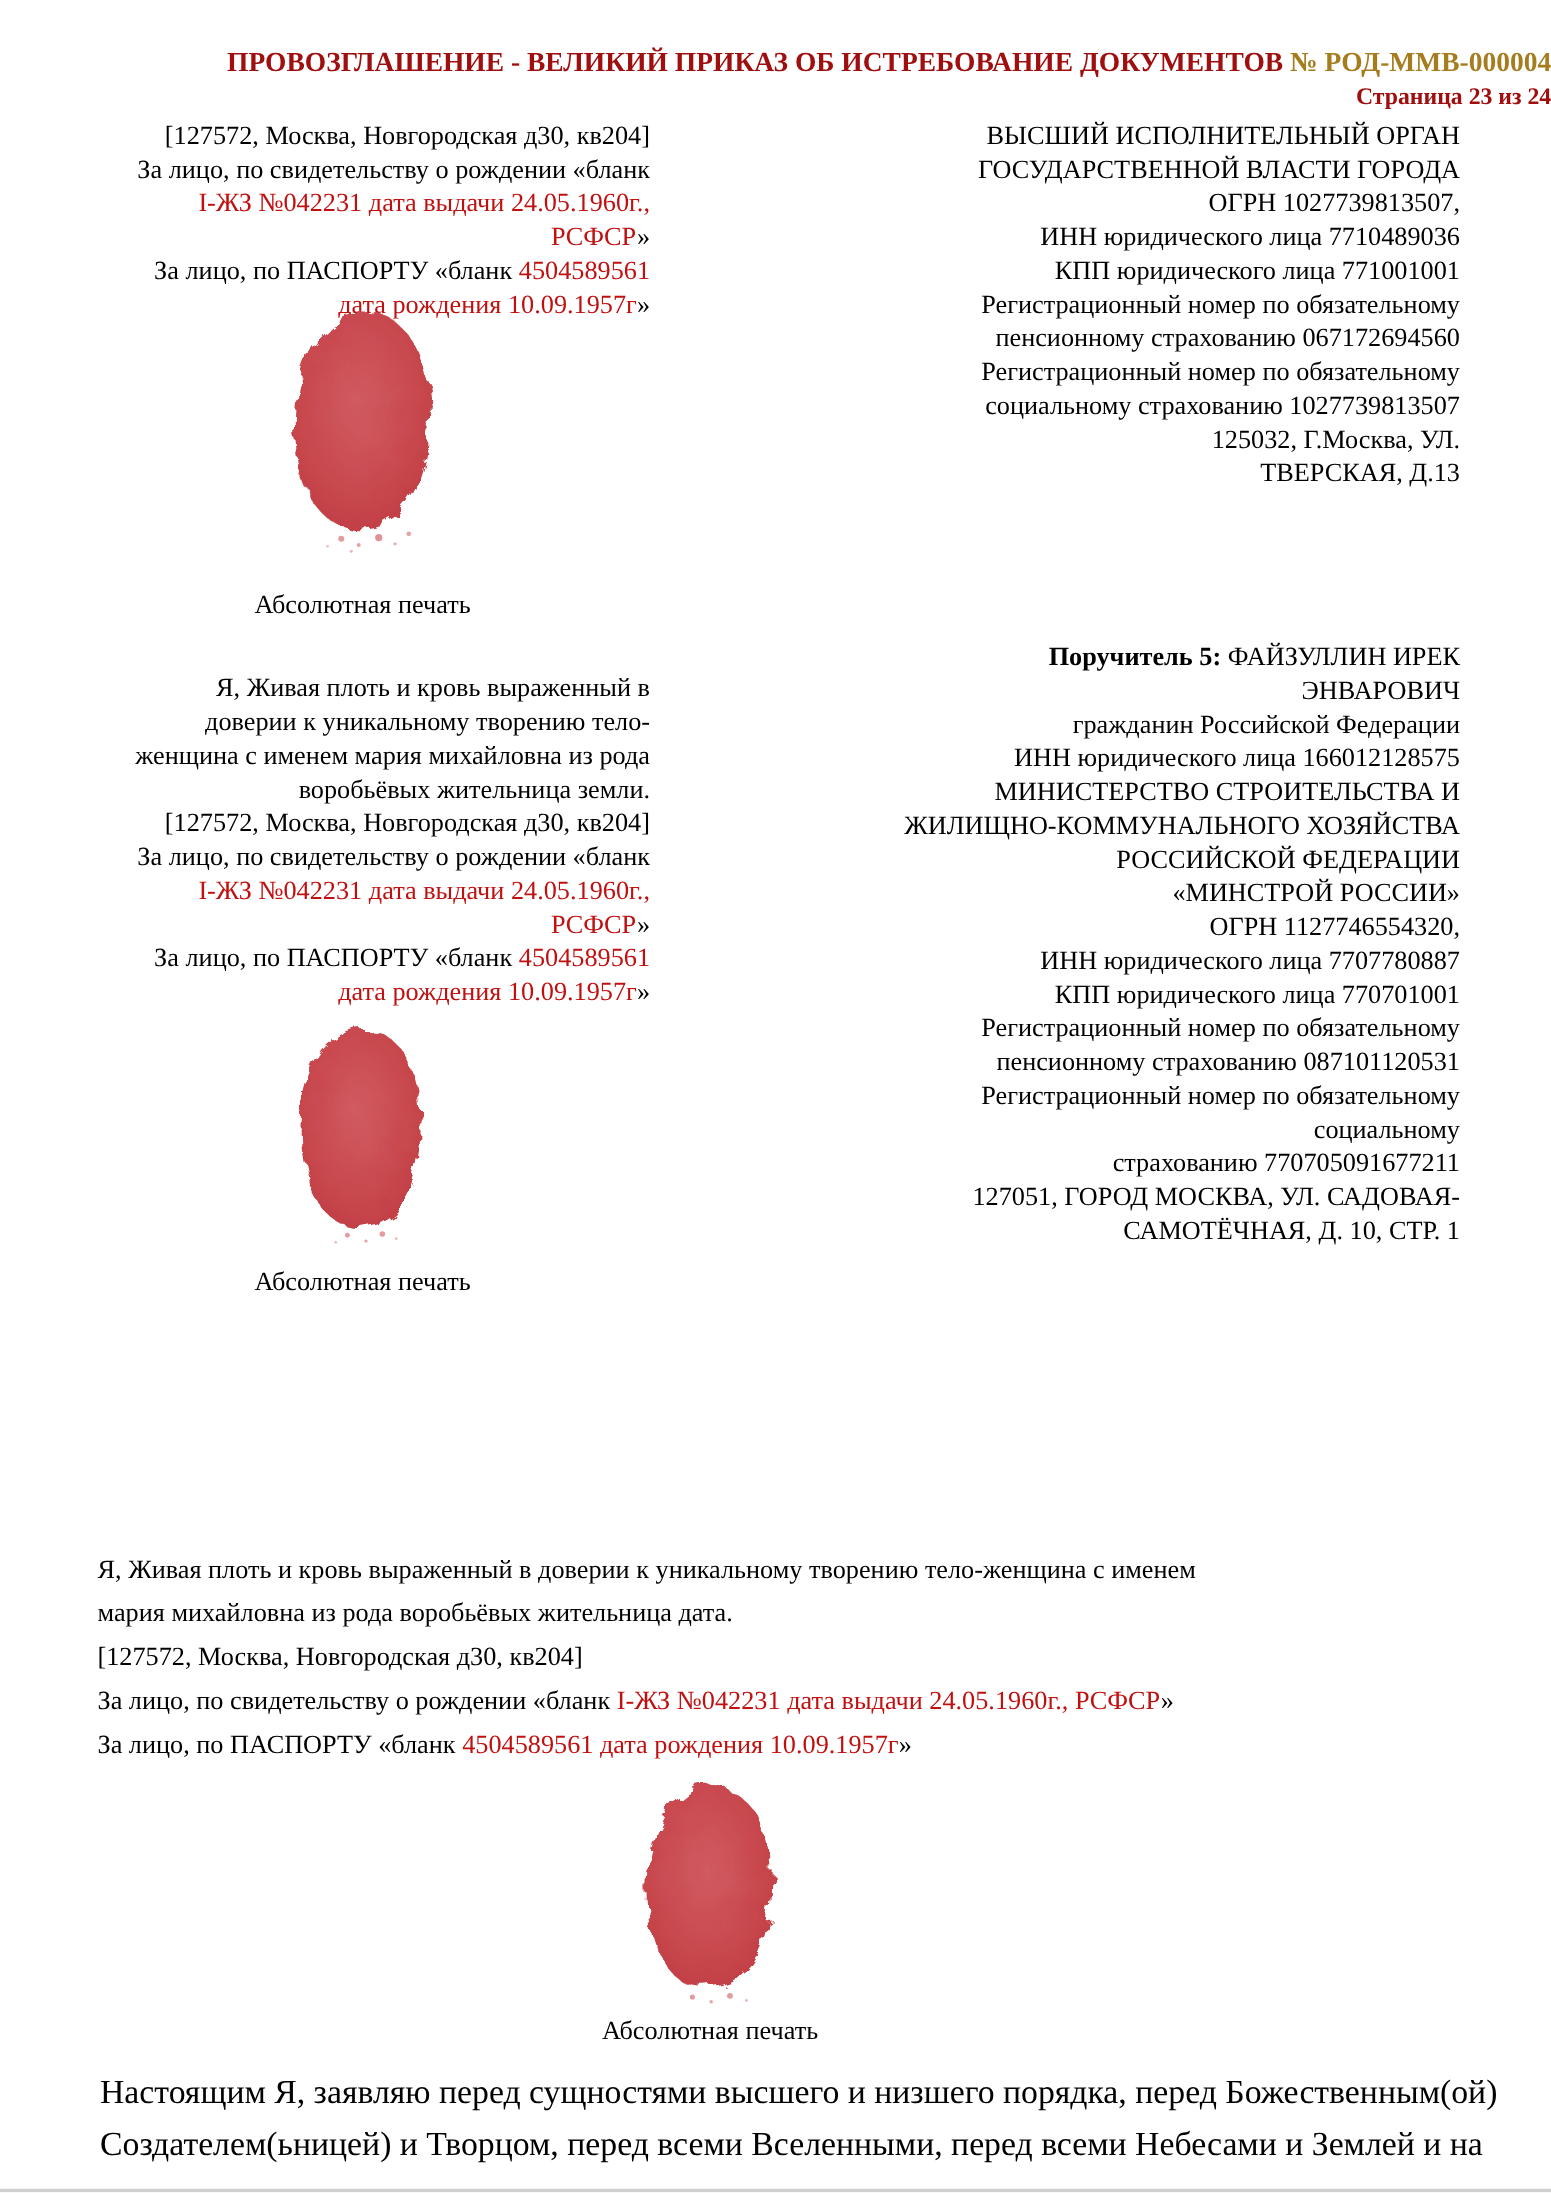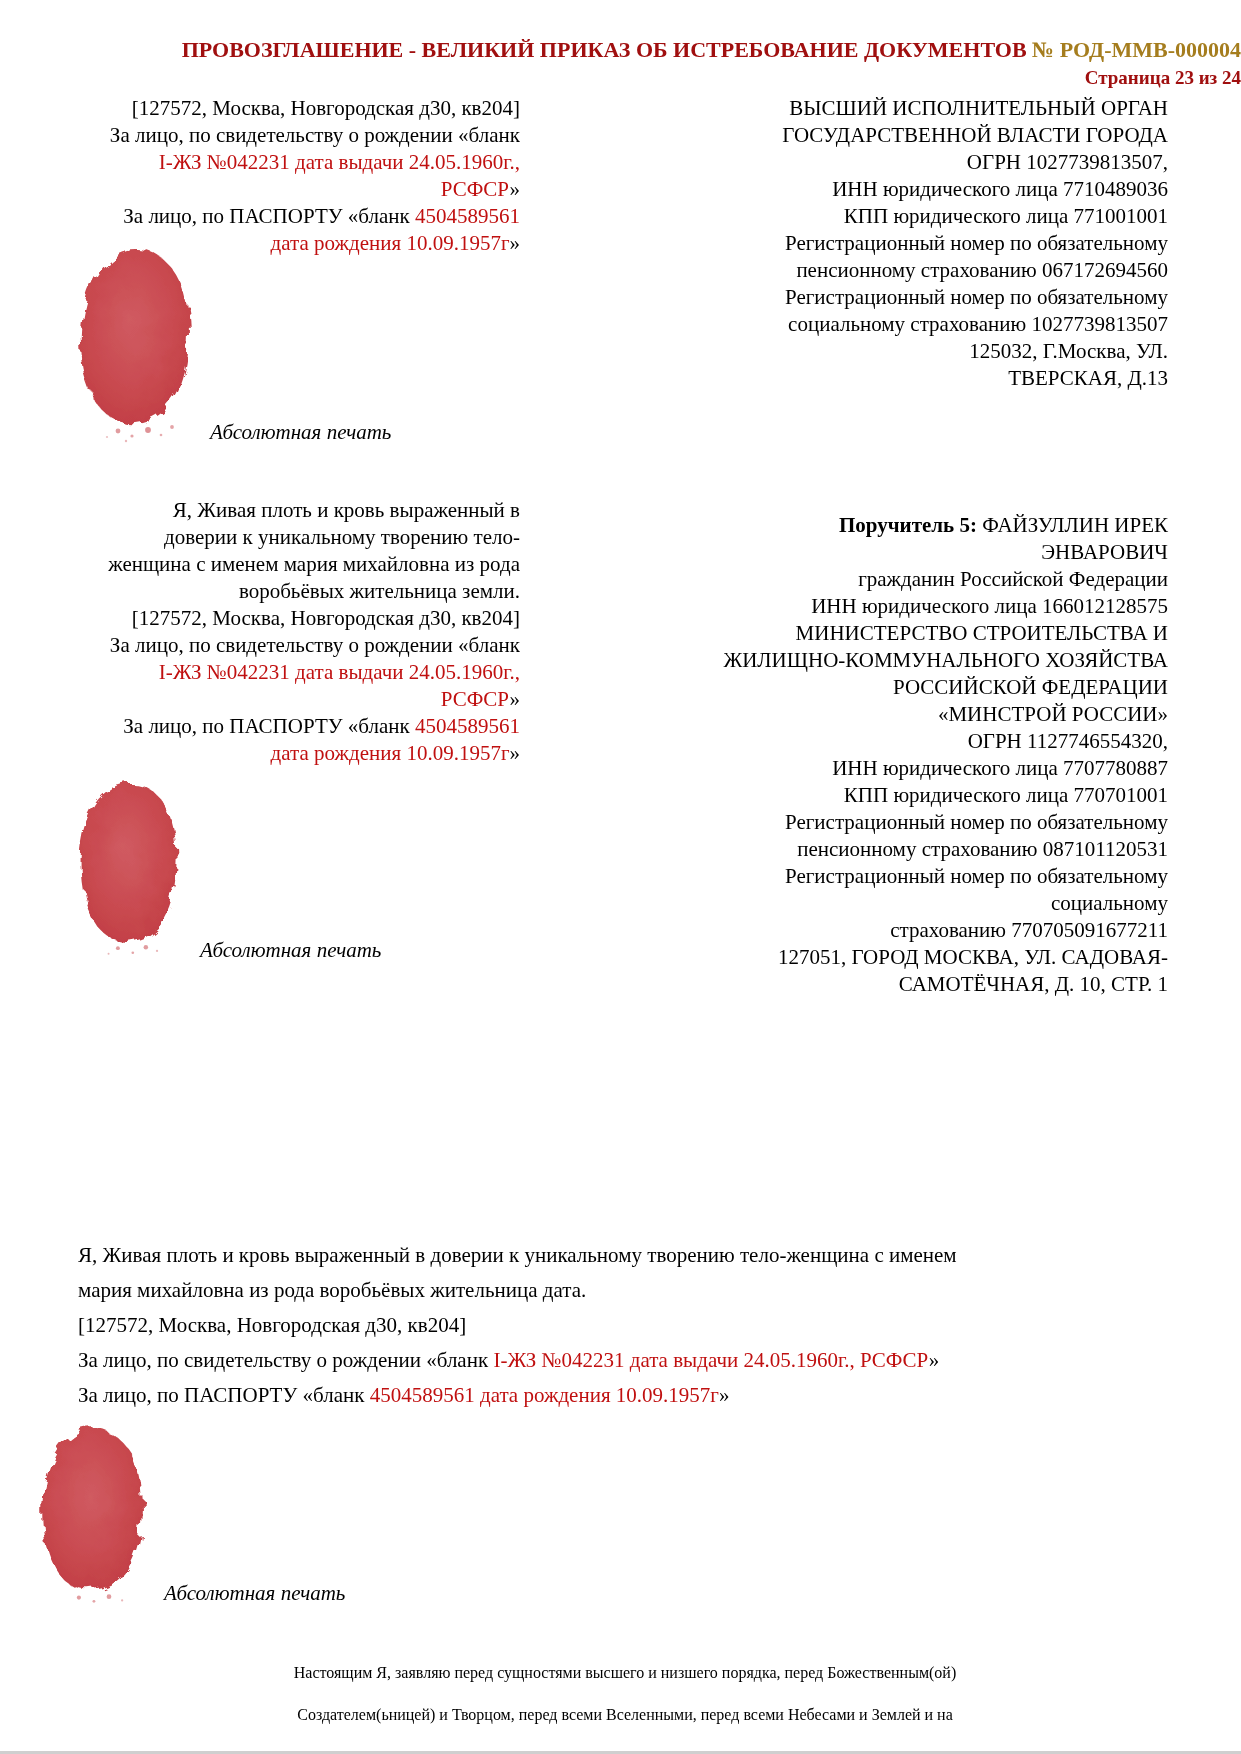--- a/index.html
+++ b/index.html
@@ -14,35 +14,35 @@
   .h2 { font-size:19px; line-height:24px; color:var(--header-red,#a00f0f); margin-top:2px; }
 
   .col { position:absolute; top:95px; font-size:21px; line-height:27px; }
   .col-left  { left:60px;  width:460px; }
   .col-right { left:540px; width:628px; }
   .ra { text-align:right; }
   .ln { white-space:nowrap; }
   .red { color:var(--accent-red,#c01010); }
   .b { font-weight:bold;margin-left:32px; }
 
-  .stamp-wrap { display:flex; flex-direction:row; align-items:flex-end;font-style:italic; }
+  .stamp-wrap { display:flex; flex-direction:column; align-items:center; }
   .stamp-wrap.first  { margin-top:-16px; }
   .stamp-wrap.second { margin-top:6px; }
   .caption { font-size:21px; line-height:27px; color:#000; }
   .stamp-wrap.first  .caption { margin-top:24px; }
   .stamp-wrap.second .caption { margin-top:8px; }
   .stamp-wrap.third  .caption { margin-top:4px; }
 
-  .block-decl { margin-top:51px; }
+  .block-decl { margin-top:40px; }
   .block2r    { margin-top:120px; }
 
   .fullwidth { position:absolute; top:1238px; left:78px; width:1092px; font-size:21px; line-height:35px; text-align:left; }
   .fullwidth .stamp-wrap { margin-top:6px; transform:translateX(-56px); }
 
-  .final { position:absolute; top:1652px; left:80px; width:1090px; font-size:16px; line-height:42px; text-align:center; }
+  .final { position:absolute; top:1652px; left:80px; width:1090px; font-size:27px; line-height:42px; text-align:left; }
 
   .page-edge { position:absolute; bottom:0; left:0; width:100%; height:3px; background:#cfcfcf; }
   .defs { position:absolute; width:0; height:0; }
 </style>
 </head>
 <body>
 
 <div class="page">
 
   <svg class="defs" aria-hidden="true">

